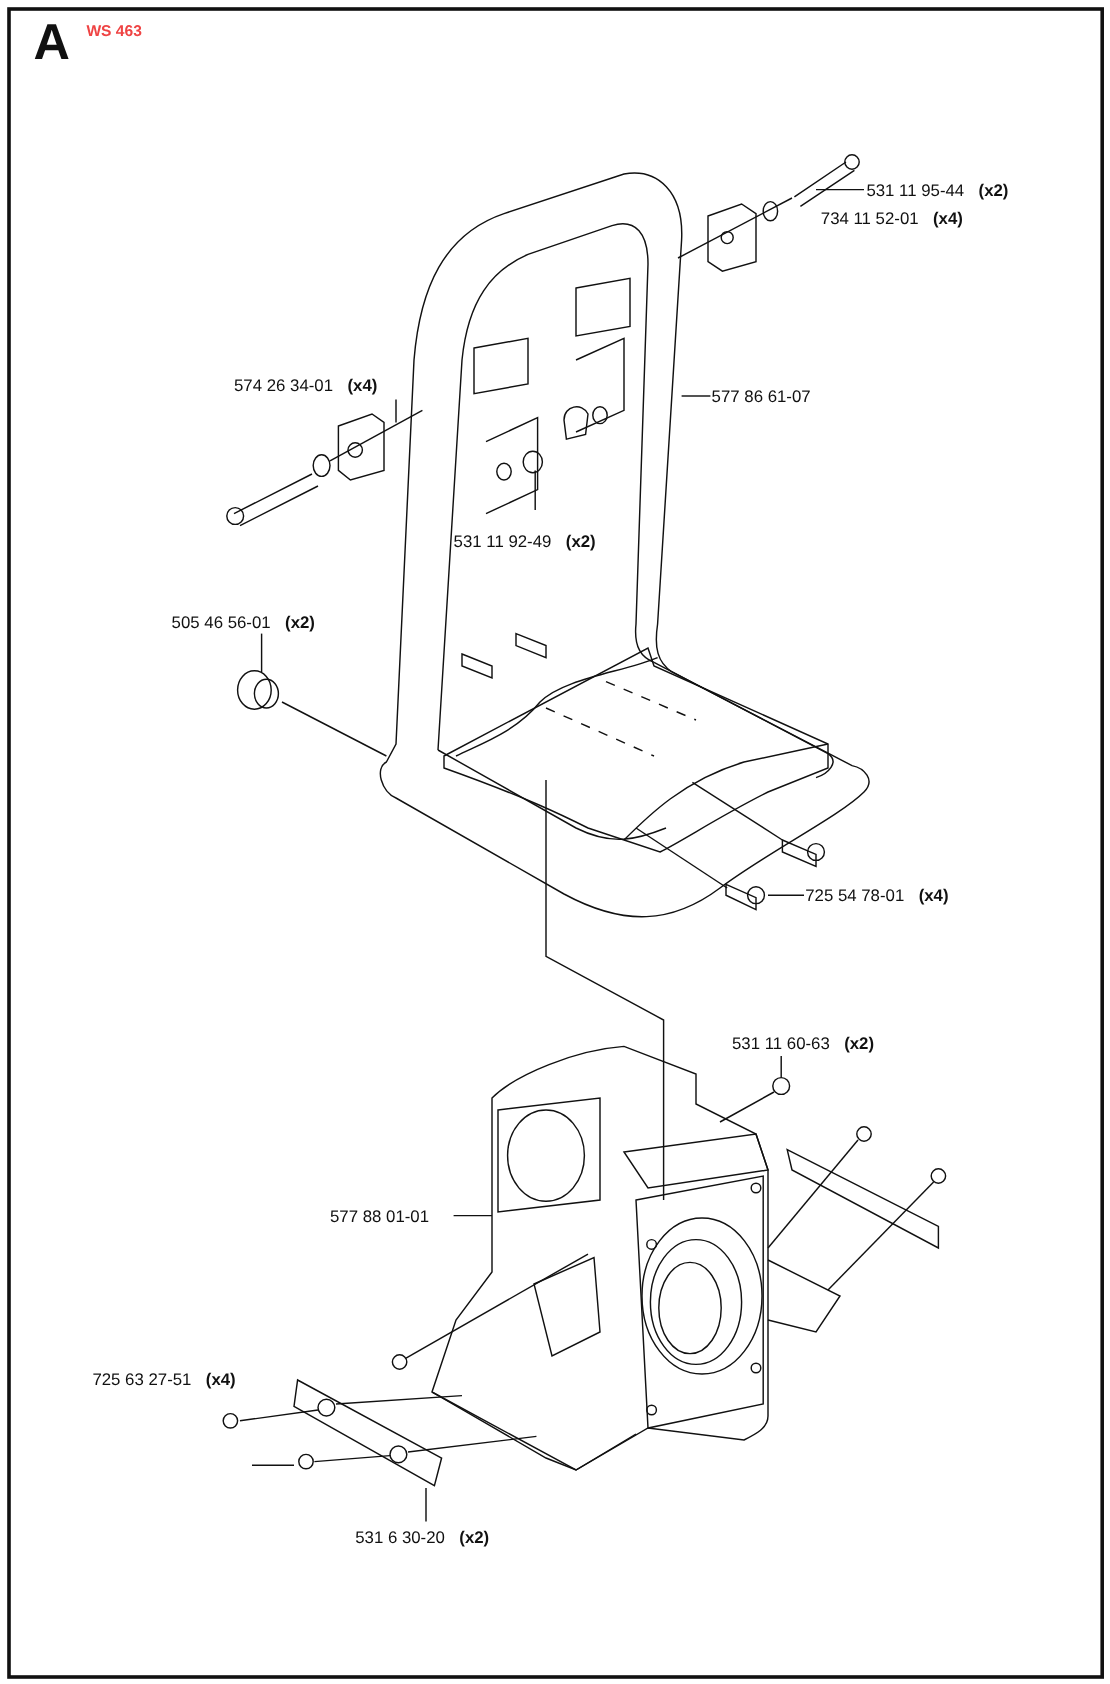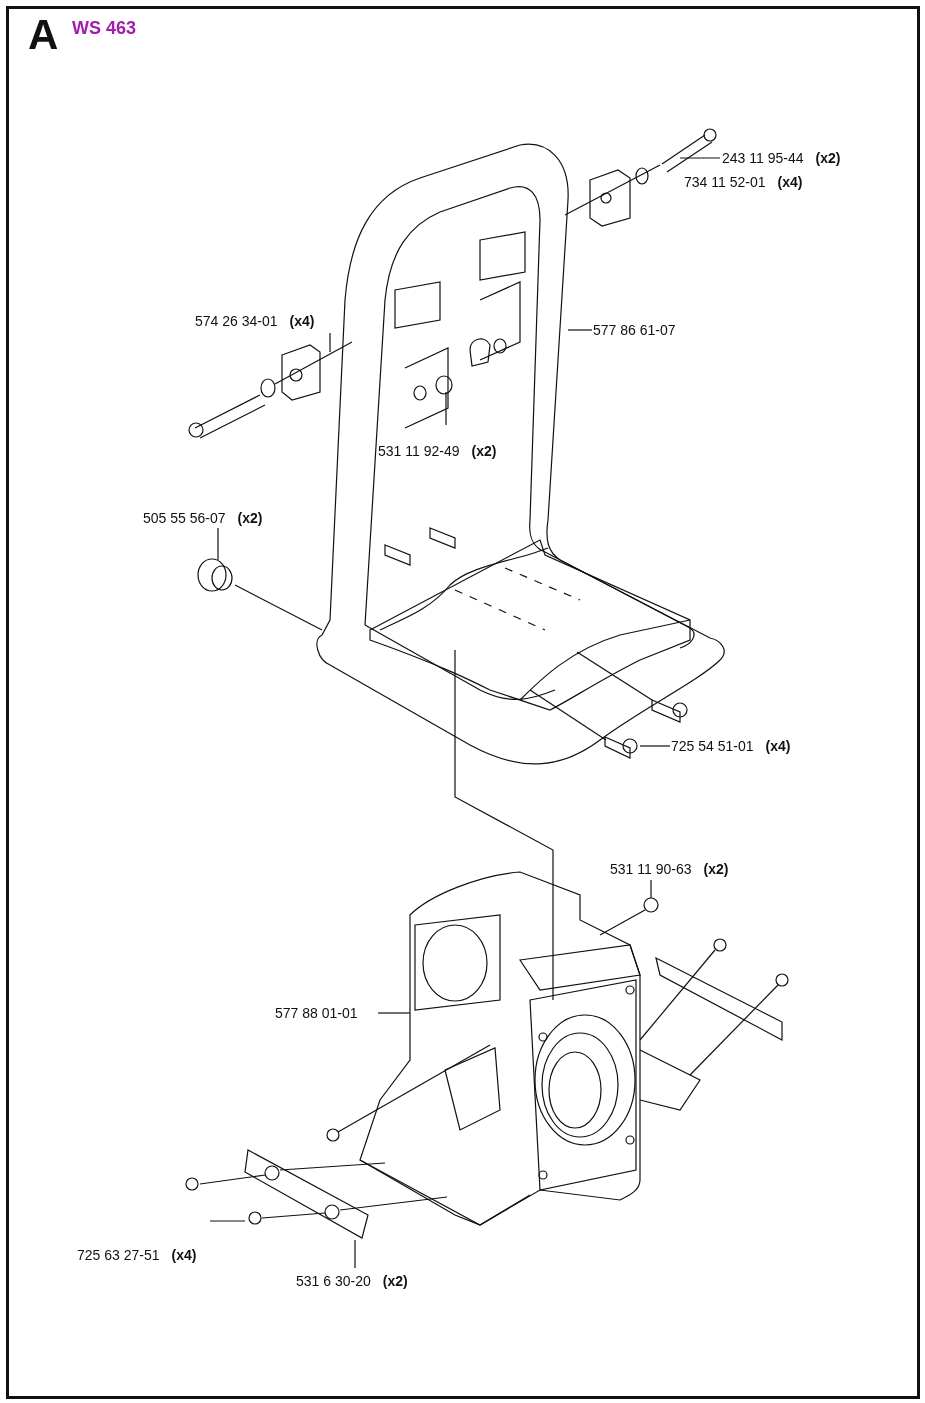--- a/index.html
+++ b/index.html
@@ -1,19 +1,19 @@
 <!DOCTYPE html>
 <html><head>
 <meta charset="utf-8">
 <style>
   html, body { margin:0; padding:0; background:#ffffff; }
   body { width:925px; height:1403px; position:relative; overflow:hidden; font-family:"Liberation Sans", sans-serif; }
   .frame { position:absolute; left:6px; top:6px; width:908px; height:1387px; border:3px solid #111; box-sizing:content-box; }
   .section-letter { position:absolute; left:28px; top:14px; font-size:42px; font-weight:bold; color:#111; line-height:1; }
-  .model { position:absolute; left:72px; top:18px; font-size:18px; font-weight:bold; color:#a21caf; }
+  .model { position:absolute; left:72px; top:18px; font-size:13px; font-weight:bold; color:#ef4444; }
   svg.drawing { position:absolute; left:0; top:0; }
   .label { position:absolute; font-size:14px; color:#111; white-space:nowrap; line-height:1; }
   .label .qty { font-weight:bold; margin-left:12px; }
 </style>
 </head>
 <body>
 
 <div class="frame"></div>
 <div class="section-letter">A</div>
 <div class="model">WS 463</div>
@@ -125,44 +125,44 @@
     <line x1="218" y1="528" x2="218" y2="560"></line>
     <line x1="640" y1="746" x2="670" y2="746"></line>
     <line x1="651" y1="880" x2="651" y2="898"></line>
     <line x1="378" y1="1013" x2="410" y2="1013"></line>
     <line x1="210" y1="1221" x2="245" y2="1221"></line>
     <line x1="355" y1="1240" x2="355" y2="1268"></line>
   </g>
 </svg>
 
 <div class="label" style="left:722px; top:151px;">
-  <span>243 11 95-44</span><span class="qty">(x2)</span>
+  <span>531 11 95-44</span><span class="qty">(x2)</span>
 </div>
 <div class="label" style="left:684px; top:175px;">
   <span>734 11 52-01</span><span class="qty">(x4)</span>
 </div>
 <div class="label" style="left:195px; top:314px;">
   <span>574 26 34-01</span><span class="qty">(x4)</span>
 </div>
 <div class="label" style="left:593px; top:323px;">
   <span>577 86 61-07</span>
 </div>
 <div class="label" style="left:378px; top:444px;">
   <span>531 11 92-49</span><span class="qty">(x2)</span>
 </div>
 <div class="label" style="left:143px; top:511px;">
-  <span>505 55 56-07</span><span class="qty">(x2)</span>
+  <span>505 46 56-01</span><span class="qty">(x2)</span>
 </div>
 <div class="label" style="left:671px; top:739px;">
-  <span>725 54 51-01</span><span class="qty">(x4)</span>
+  <span>725 54 78-01</span><span class="qty">(x4)</span>
 </div>
 <div class="label" style="left:610px; top:862px;">
-  <span>531 11 90-63</span><span class="qty">(x2)</span>
+  <span>531 11 60-63</span><span class="qty">(x2)</span>
 </div>
 <div class="label" style="left:275px; top:1006px;">
   <span>577 88 01-01</span>
 </div>
-<div class="label" style="left:77px; top:1248px;">
+<div class="label" style="left:77px; top:1142px;">
   <span>725 63 27-51</span><span class="qty">(x4)</span>
 </div>
 <div class="label" style="left:296px; top:1274px;">
   <span>531 6 30-20</span><span class="qty">(x2)</span>
 </div>
 
 </body></html>

